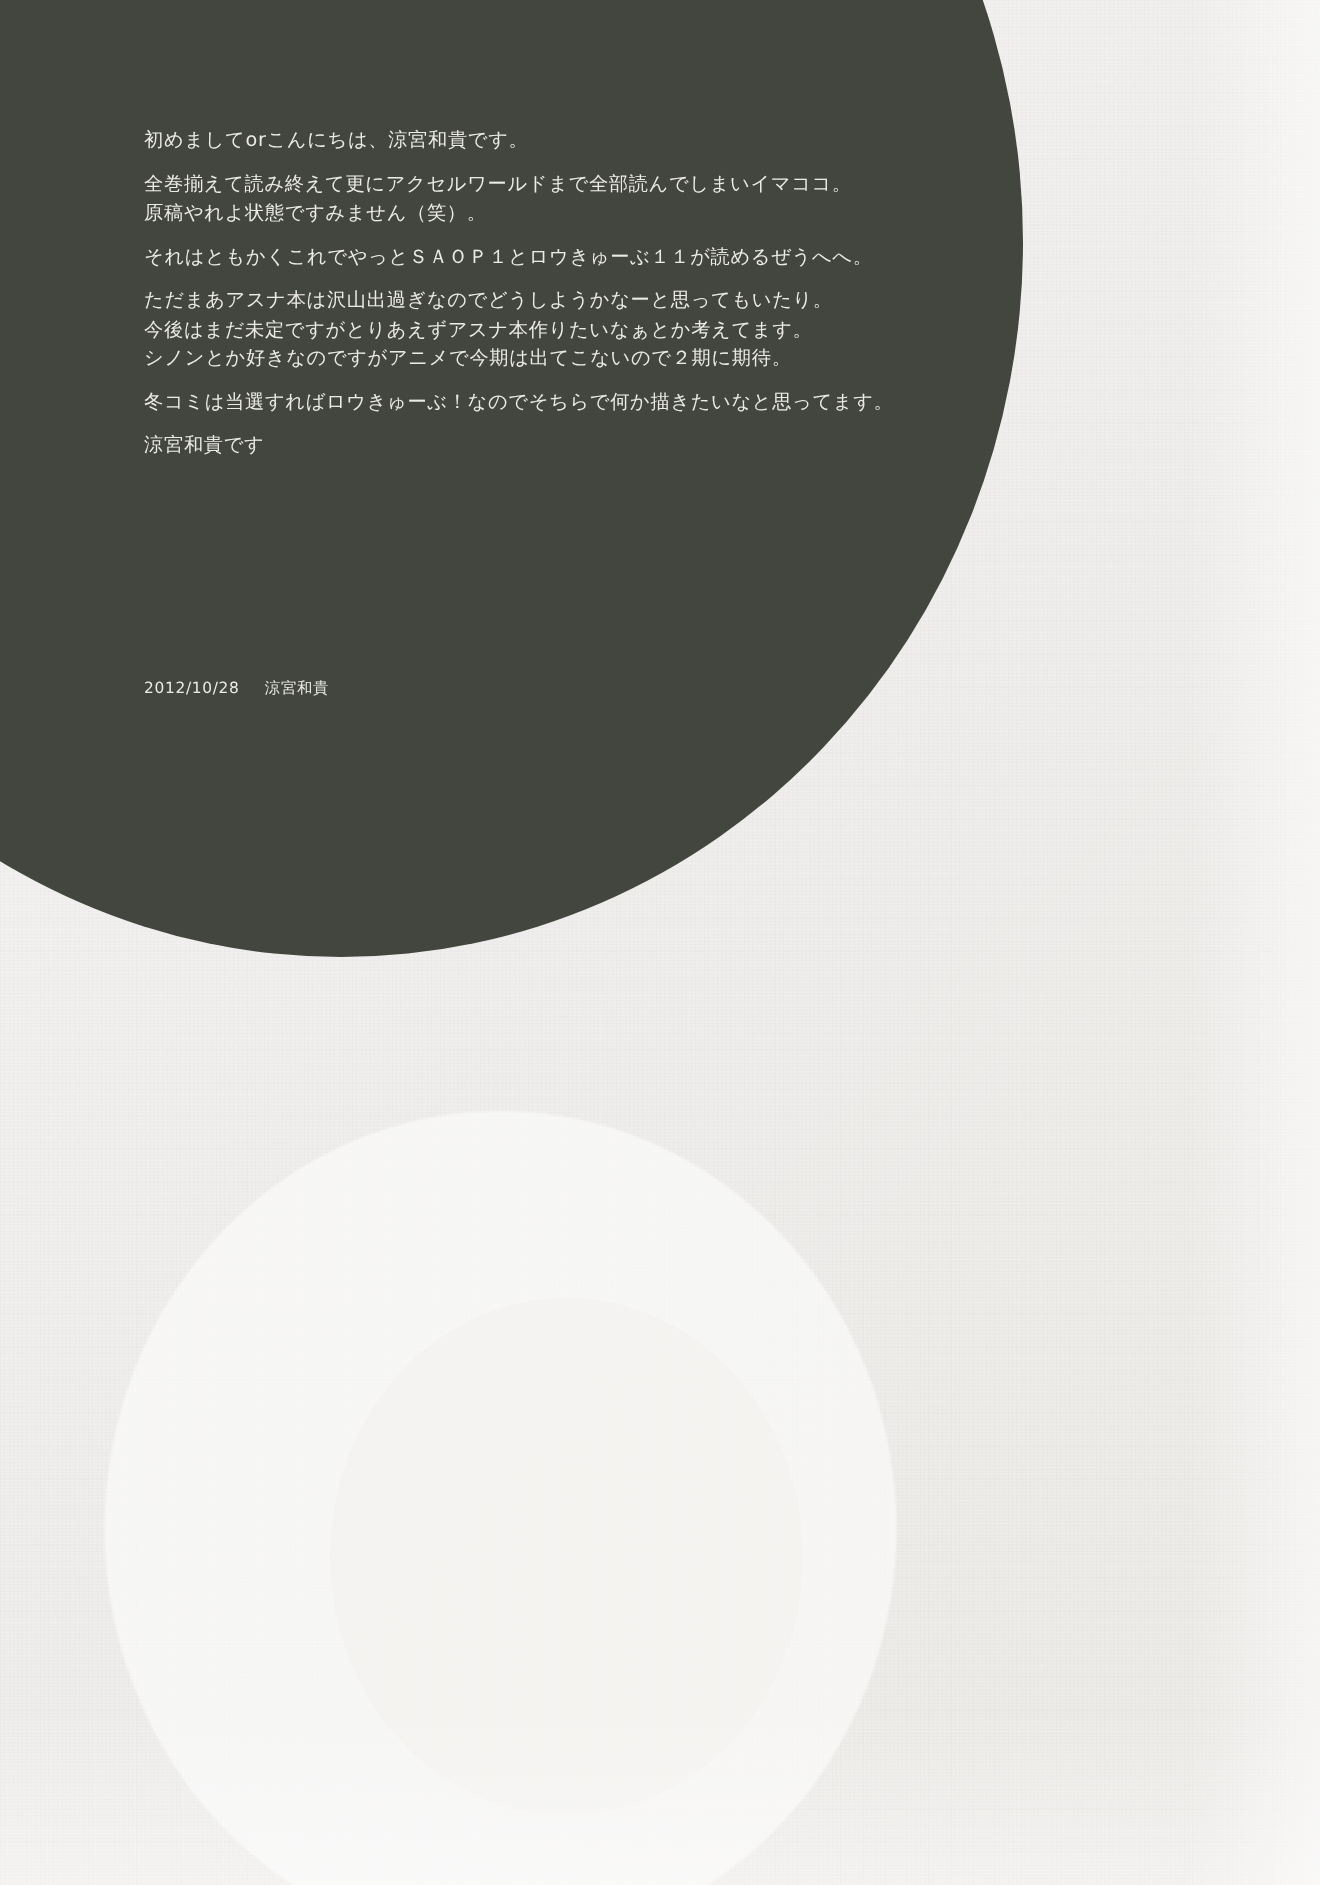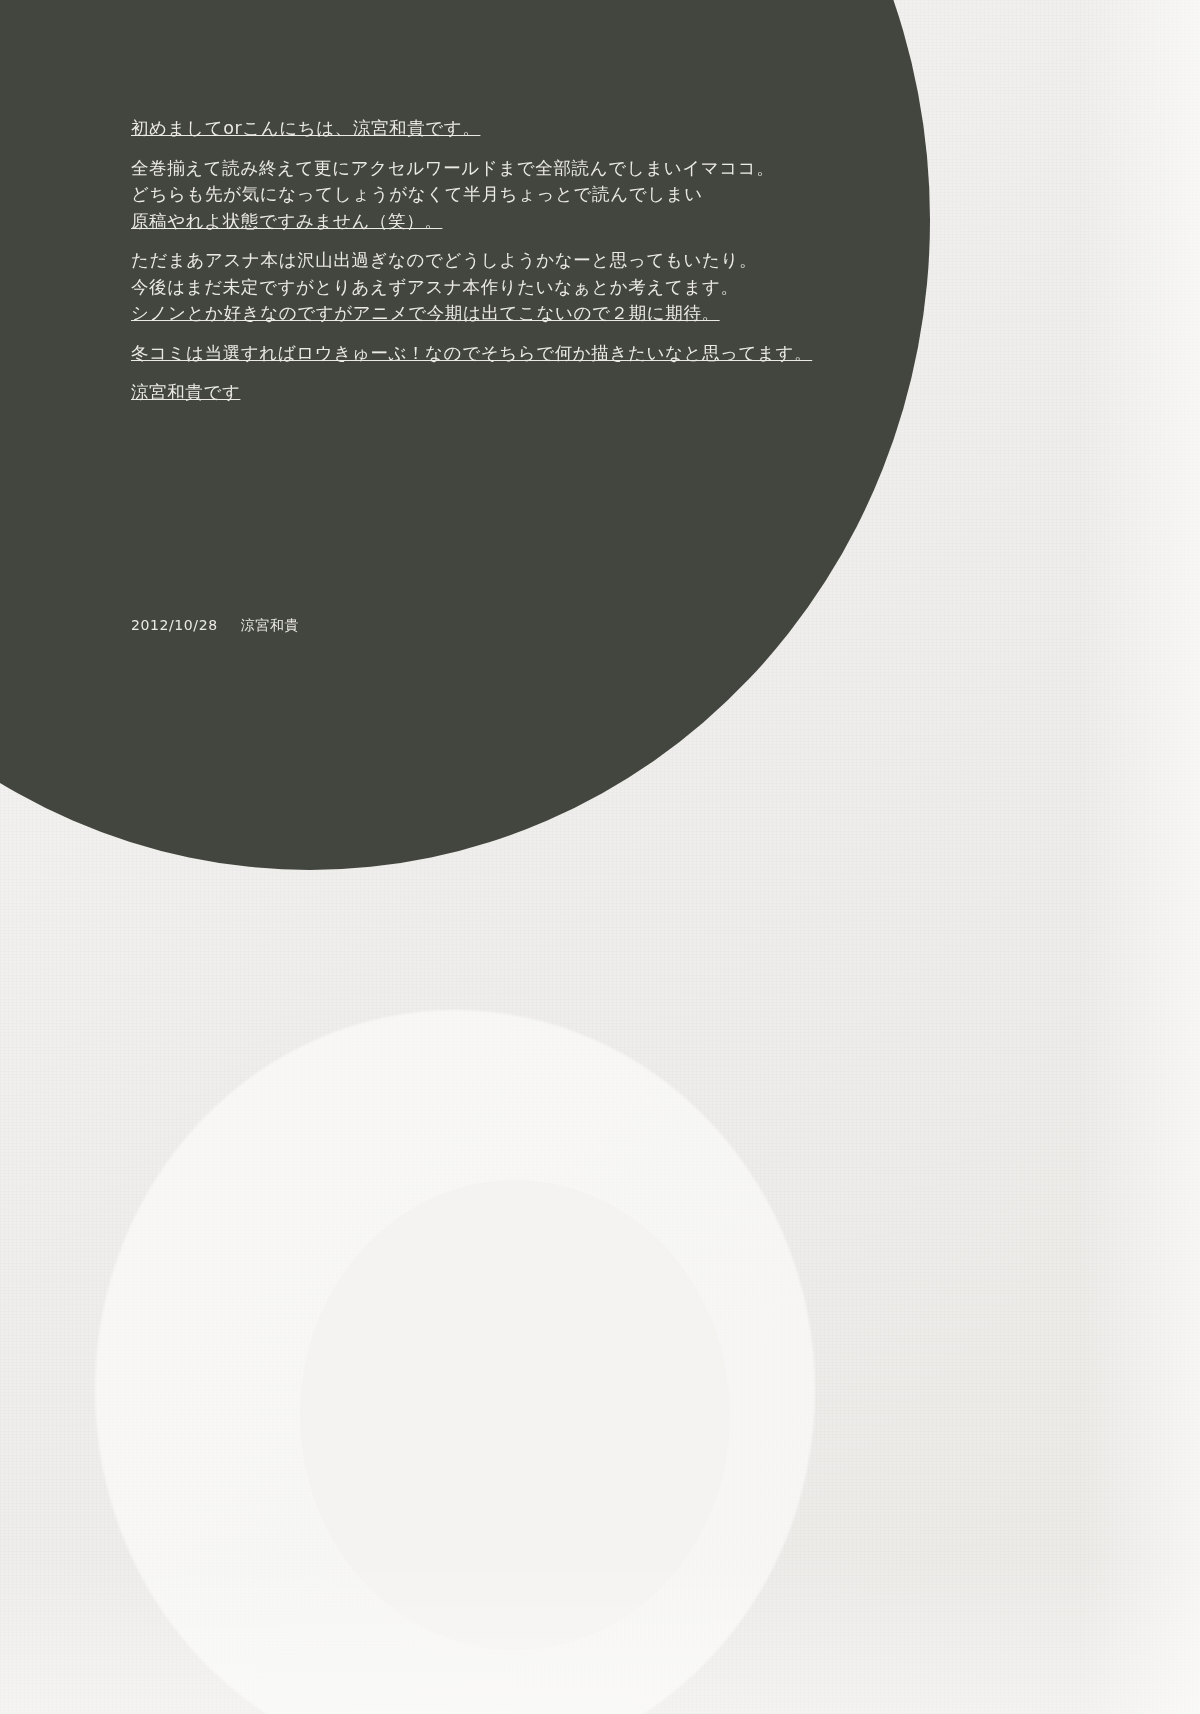--- a/index.html
+++ b/index.html
@@ -85,21 +85,20 @@
   .para {
     margin-bottom: 22px;
   }
   .line {
     display: block;
     margin-bottom: 9px;
     white-space: nowrap;
   }
   .line:last-child {
     margin-bottom: 0;
-    text-decoration: underline;
   }
   .signature {
     position: absolute;
     left: 131px;
     top: 617px;
     color: #eceae5;
     font-size: 14px;
     letter-spacing: 0.6px;
     white-space: nowrap;
     font-family: "DejaVu Sans", sans-serif;
@@ -141,24 +140,26 @@
   <div class="dark-blob"></div>
 
   <div class="afterword">
 
     <div class="para">
       <span class="line">初めましてorこんにちは、涼宮和貴です。</span>
     </div>
 
     <div class="para">
       <span class="line">全巻揃えて読み終えて更にアクセルワールドまで全部読んでしまいイマココ。</span>
-      <span class="line">どちらも先が気になってしょうがなくて半月ちょっとで読んでしまい</span>
       <span class="line">原稿やれよ状態ですみません（笑）。</span>
     </div>
 
+    <div class="para">
+      <span class="line">それはともかくこれでやっとＳＡＯＰ１とロウきゅーぶ１１が読めるぜうへへ。</span>
+    </div>
 
     <div class="para">
       <span class="line">ただまあアスナ本は沢山出過ぎなのでどうしようかなーと思ってもいたり。</span>
       <span class="line">今後はまだ未定ですがとりあえずアスナ本作りたいなぁとか考えてます。</span>
       <span class="line">シノンとか好きなのですがアニメで今期は出てこないので２期に期待。</span>
     </div>
 
 
     <div class="para">
       <span class="line">冬コミは当選すればロウきゅーぶ！なのでそちらで何か描きたいなと思ってます。</span>

